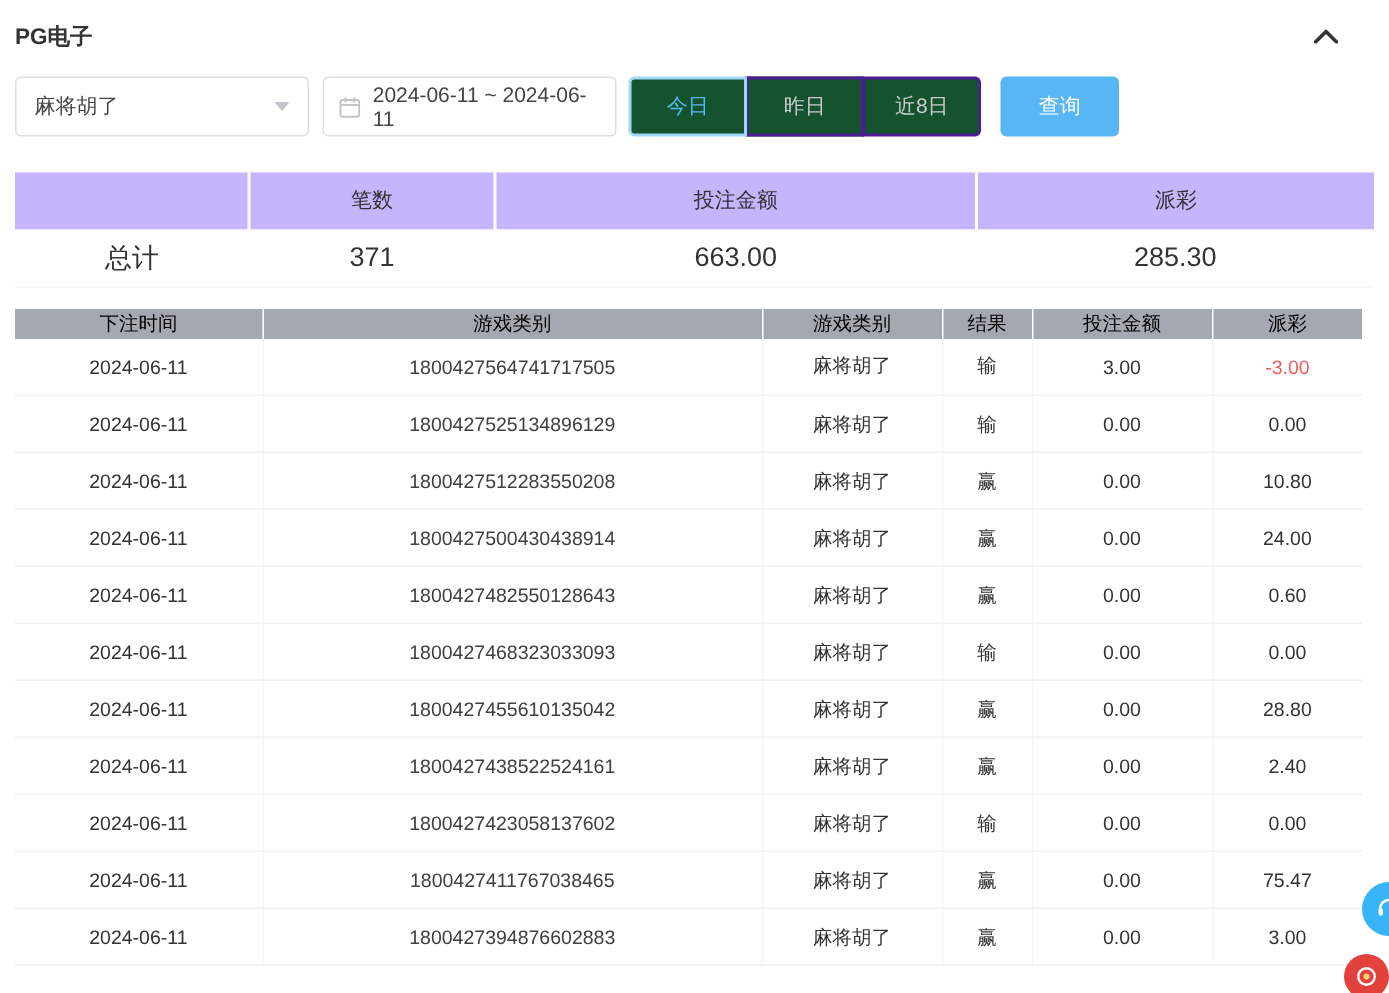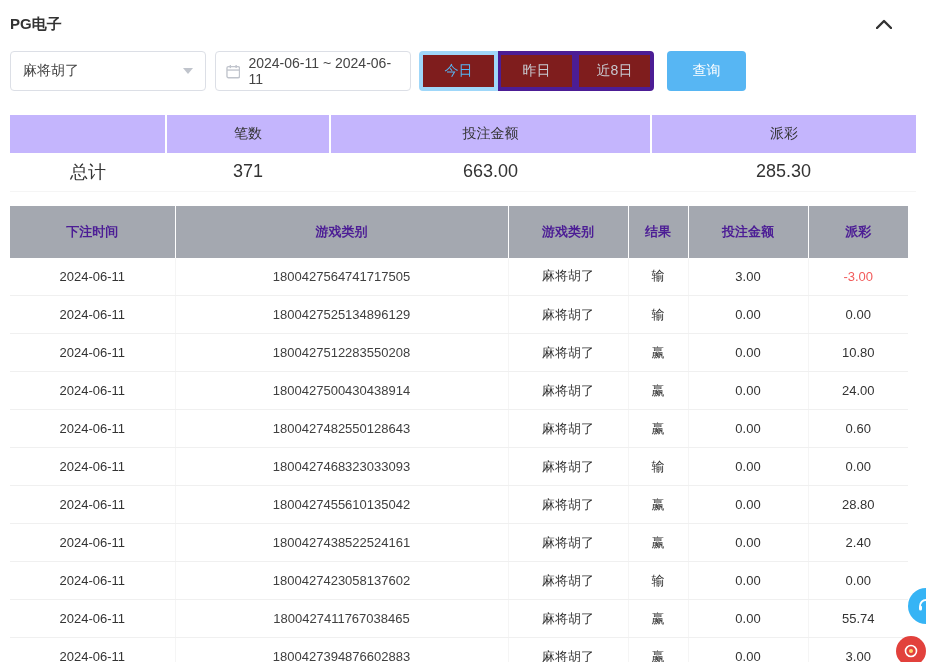--- a/index.html
+++ b/index.html
@@ -32,21 +32,21 @@
     width: 0; height: 0; border-left: 5px solid transparent;
     border-right: 5px solid transparent; border-top: 6px solid #c0c4cc;
   }
   .date-box {
     width: 196px; height: 40px; border: 1px solid #dcdfe6; border-radius: 4px;
     display: flex; align-items: center; gap: 8px; padding: 0 10px;
     font-size: 14px; color: #444; margin-left: 9px; cursor: pointer; background: #fff;
   }
   .btn-group { display: flex; margin-left: 8px; }
   .quick-btn {
-    width: 79px; height: 40px; background: #7f1d1d; border: 4px solid #4c1d95;
+    width: 79px; height: 40px; background: #14532d; border: 2px solid #4c1d95;
     font-size: 14px; color: #c8cad0; cursor: pointer; margin-left: -1px;
     font-family: inherit;
   }
   .quick-btn:first-child { border-radius: 4px 0 0 4px; margin-left: 0; }
   .quick-btn:last-child { border-radius: 0 4px 4px 0; }
   .quick-btn.active { color: #57b6f3; border-color: #9fd7f9; position: relative; z-index: 1; }
   .query-btn {
     width: 79px; height: 40px; background: #57b6f3; color: #fff; border: none;
     border-radius: 4px; font-size: 14px; margin-left: 13px; cursor: pointer;
     font-family: inherit;
@@ -63,22 +63,22 @@
   .summary-table td {
     height: 38px; text-align: center; font-size: 18px; color: #333;
     background: #fff; border-bottom: 1px solid #f5f5f5;
   }
   .col-s0 { width: 156px; } .col-s1 { width: 164px; }
   .col-s2 { width: 321px; } .col-s3 { width: 265px; }
 
   
   .records-table { width: 898px; margin-top: 14px; table-layout: fixed; }
   .records-table thead th {
-    background: #a4a8b0; color: #4c1d95; font-size: 13px; font-weight: bold;
-    height: 52px; border-right: 1px solid #fff;
+    background: #a4a8b0; color: #000000; font-size: 13px; font-weight: normal;
+    height: 20px; border-right: 1px solid #fff;
   }
   .records-table thead th:last-child { border-right: none; }
   .records-table tbody td {
     height: 38px; text-align: center; font-size: 13px; color: #333;
     border-bottom: 1px solid #f0f0f0; border-right: 1px solid #f5f5f5;
     background: #fff; overflow: hidden; white-space: nowrap;
   }
   .records-table tbody td:last-child { border-right: none; }
   .records-table td.muted { color: #404040; }
   .records-table td.neg { color: #f25b5b; }
@@ -245,21 +245,21 @@
           <td>输</td>
           <td>0.00</td>
           <td>0.00</td>
         </tr>
         <tr>
           <td>2024-06-11</td>
           <td class="muted">1800427411767038465</td>
           <td>麻将胡了</td>
           <td>赢</td>
           <td>0.00</td>
-          <td>55.74</td>
+          <td>75.47</td>
         </tr>
         <tr>
           <td>2024-06-11</td>
           <td class="muted">1800427394876602883</td>
           <td>麻将胡了</td>
           <td>赢</td>
           <td>0.00</td>
           <td>3.00</td>
         </tr>
       </tbody>

